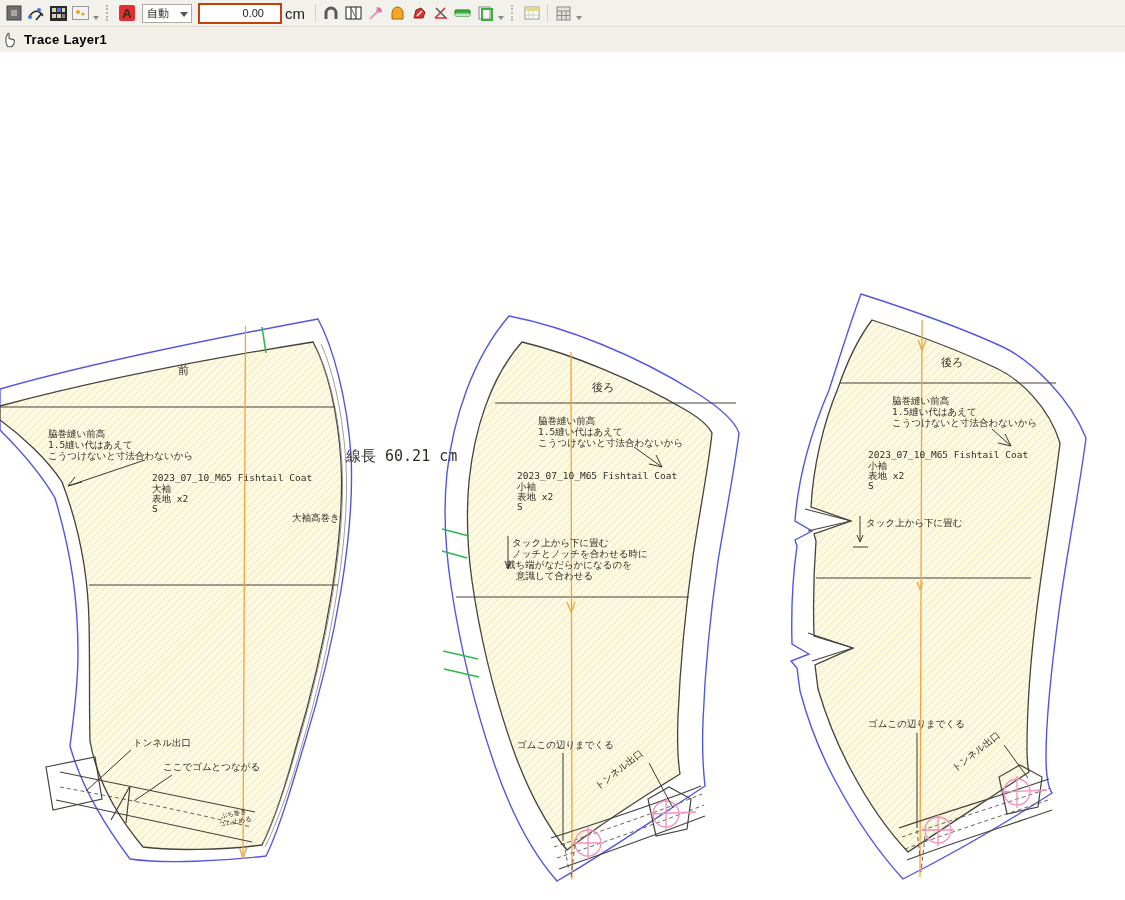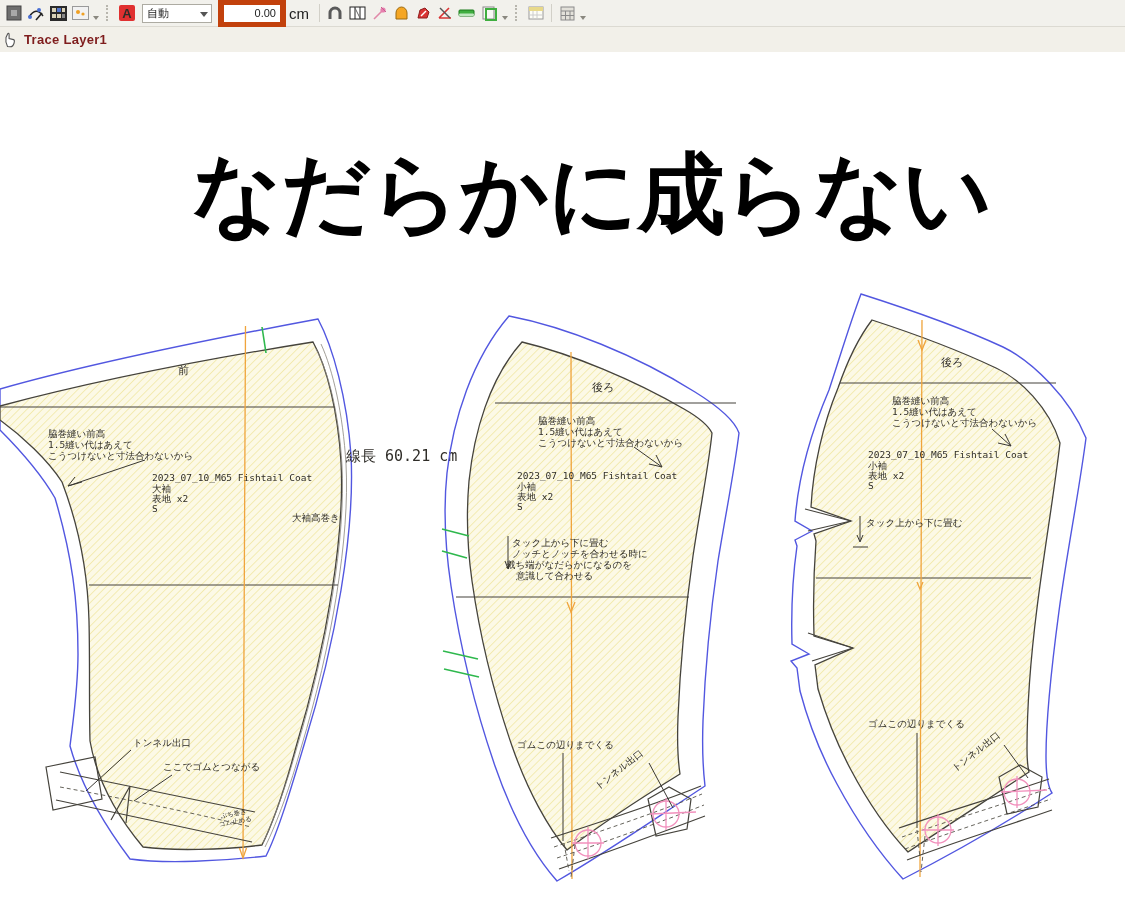--- a/index.html
+++ b/index.html
@@ -8,32 +8,32 @@
 
   
   .toolbar{position:absolute;top:0;left:0;width:1125px;height:27px;background:#f2f1ec;
     border-bottom:1px solid #dcdad2;display:flex;align-items:center;padding-left:3px;box-sizing:border-box;z-index:5;}
   .tb-btn{width:22px;height:22px;display:flex;align-items:center;justify-content:center;flex:0 0 auto;}
   .tb-sep{width:1px;height:18px;background:#d2d0c8;margin:0 4px;flex:0 0 auto;}
   .tb-dots{width:3px;height:16px;border-left:2px dotted #b8b6ae;margin:0 5px;flex:0 0 auto;}
   .tb-chev{width:10px;height:18px;position:relative;flex:0 0 auto;}
   .tb-chev:after{content:"";position:absolute;left:2px;bottom:2px;border-left:3px solid transparent;
     border-right:3px solid transparent;border-top:4px solid #8a887f;}
-  .combo{width:70px;height:19px;background:#fff;border:1px solid #adaba2;display:flex;align-items:center;
+  .combo{width:50px;height:19px;background:#fff;border:1px solid #adaba2;display:flex;align-items:center;
     font-size:11px;color:#222;padding-left:4px;box-sizing:border-box;position:relative;margin-left:4px;}
   .combo .arrow{position:absolute;right:3px;top:7px;border-left:4px solid transparent;
     border-right:4px solid transparent;border-top:5px solid #555;}
-  .num-field{width:48px;height:17px;border:6px solid #c2410c;font-size:11px;text-align:right;
-    padding:0 4px;margin-left:6px;font-family:"Liberation Sans",sans-serif;color:#222;}
+  .num-field{width:48px;height:17px;border:2px solid #c2410c;font-size:11px;text-align:right;
+    padding:0 16px;margin-left:6px;font-family:"Liberation Sans",sans-serif;color:#222;}
   .unit{font-size:15px;color:#222;margin:0 6px 0 3px;}
 
   
   .layerbar{position:absolute;top:27px;left:0;width:1125px;height:25px;background:#f2f0e9;
     display:flex;align-items:center;z-index:5;}
-  .layer-label{color:#7f1d1d;font-weight:bold;font-size:13px;margin-left:6px;letter-spacing:.3px;}
+  .layer-label{color:#000000;font-weight:bold;font-size:13px;margin-left:6px;letter-spacing:.3px;}
 
   
   .cap{position:absolute;color:#000;font-weight:bold;font-size:88px;line-height:92px;
     letter-spacing:-1px;white-space:nowrap;z-index:2;font-family:"Liberation Sans",sans-serif;}
   .cap1{left:224px;top:56px;}
   .cap2{left:192px;top:148px;}
 
   
   svg.canvas{position:absolute;left:0;top:0;z-index:1;}
   text{fill:#2f2d28;}
@@ -178,21 +178,20 @@
     <div class="tb-chev"></div>
   </div>
 
   <div class="layerbar">
     <svg width="15" height="18" style="margin-left:3px;">
       <path d="M4.5 15.5 C3 12.5 2.5 9 3 6.5 L4.6 3 C5.1 2 6.1 2.2 6.1 3.2 L6.1 7.6 L10.6 8.6 C11.6 8.9 11.7 9.7 11.1 12 C10.6 14 9 15.8 7 15.8 Z" fill="#fff" stroke="#555" stroke-width="1.1"></path>
     </svg>
     <span class="layer-label">Trace Layer1</span>
   </div>
 
-  <div class="cap cap2">なだらかに成らない</div>
 
   <svg class="canvas" width="1125" height="900" viewBox="0 0 1125 900">
     <defs>
       <pattern id="hatch" width="5.5" height="5.5" patternUnits="userSpaceOnUse" patternTransform="rotate(45)">
         <rect width="5.5" height="5.5" fill="#fcf9e6"></rect>
         <line x1="0" y1="0" x2="0" y2="5.5" stroke="#ece089" stroke-width="1.1"></line>
       </pattern>
     </defs>
 
     <g>

